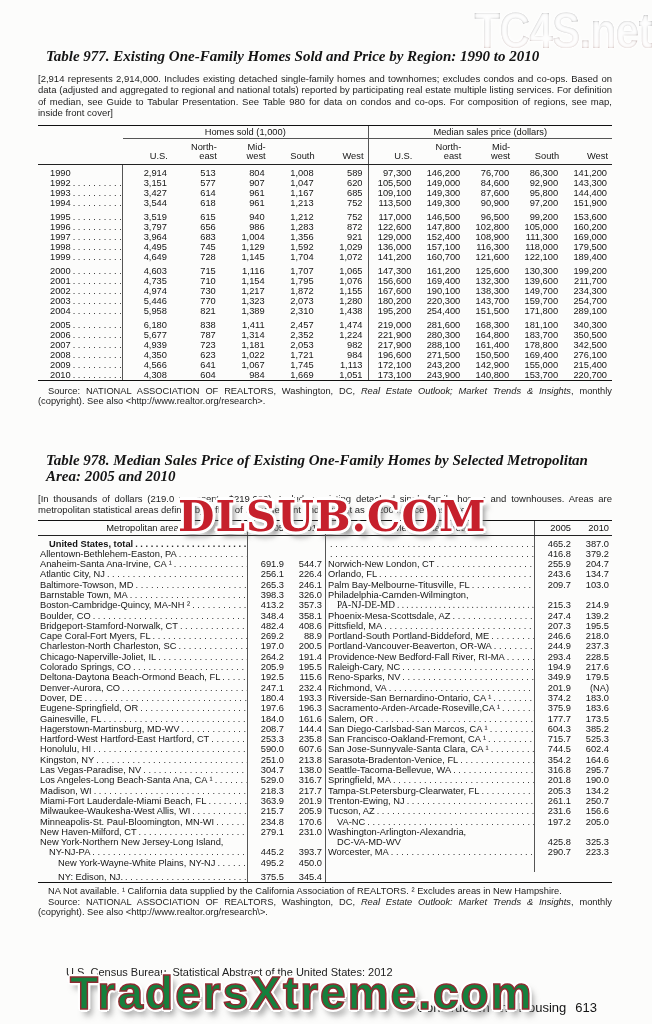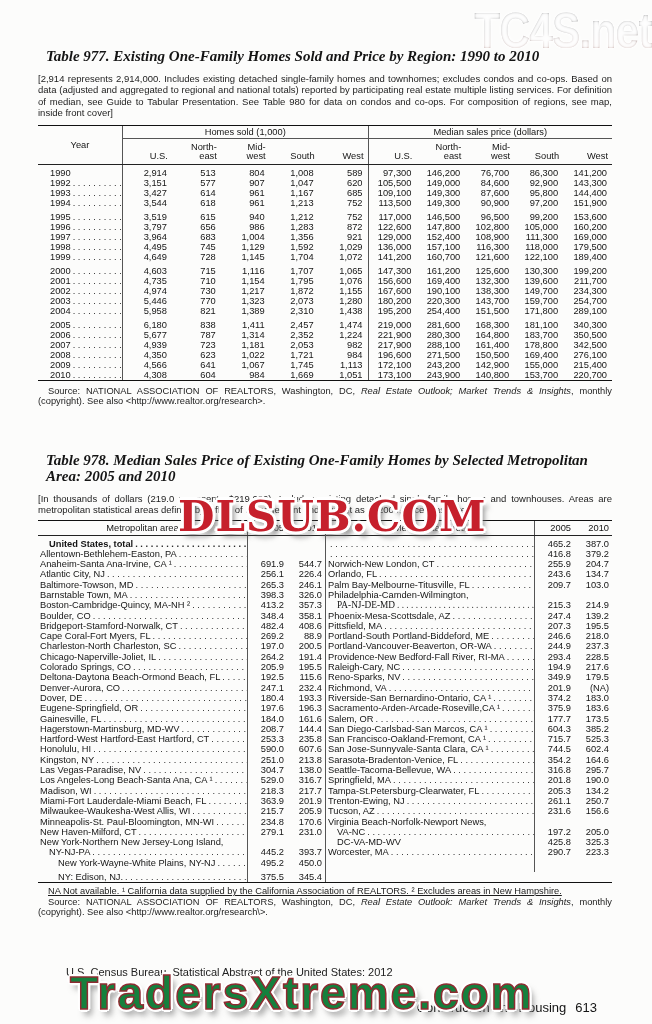--- a/index.html
+++ b/index.html
@@ -3,21 +3,21 @@
 <meta charset="utf-8">
 <style>
   html,body{margin:0;padding:0;}
   body{width:652px;height:1024px;background:#fcfcfb;position:relative;overflow:hidden;
        font-family:"Liberation Sans","DejaVu Sans",sans-serif;color:#151515;}
   .content{position:relative;z-index:1;padding:40px 40px 0 38px;box-sizing:border-box;width:652px;}
   
   .ttl{font-family:"Liberation Serif","DejaVu Serif",serif;font-weight:700;font-size:15px;line-height:16.5px;margin:8px;font-style:italic;}
   .note{font-size:9.5px;line-height:11.5px;text-align:justify;margin:3px 0 0 0;color:#1c1c1c;}
   .src{font-size:9.3px;line-height:10.5px;text-align:justify;text-indent:10px;margin:5px 0 0 0;color:#1c1c1c;}
-  .fnote{font-size:9.3px;line-height:10.5px;text-indent:10px;margin:3px 0 0 0;color:#1c1c1c;text-decoration:underline;}
+  .fnote{font-size:9.3px;line-height:10.5px;text-indent:10px;margin:3px 0 0 0;color:#1c1c1c;}
   
   .t977{margin-top:6px;}
   .t977-head{display:grid;grid-template-columns:85px repeat(10,1fr);grid-template-rows:13px 25px;
              border-top:1.5px solid #111;border-bottom:1px solid #222;font-size:9.3px;}
   .yearcell{grid-row:1/3;grid-column:1;border-right:1px solid #555;display:flex;align-items:center;justify-content:center;}
   .grp{display:flex;align-items:center;justify-content:center;border-bottom:1px solid #555;}
   .g1{grid-column:2/7;grid-row:1;}
   .g2{grid-column:7/12;grid-row:1;border-left:1px solid #555;}
   .sh{display:flex;align-items:flex-end;justify-content:flex-end;text-align:right;
       padding:0 4px 2px 0;white-space:pre-line;line-height:9.5px;overflow:hidden;}
@@ -81,21 +81,20 @@
 <body>
 
 <div class="wm wm-top">TC4S.net</div>
 
 <div class="content">
   <h1 class="ttl">Table 977. Existing One-Family Homes Sold and Price by Region: 1990 to 2010</h1>
   <p class="note">[2,914 represents 2,914,000. Includes existing detached single-family homes and townhomes; excludes condos and co-ops. Based on data (adjusted and aggregated to regional and national totals) reported by participating real estate multiple listing services. For definition of median, see Guide to Tabular Presentation. See Table 980 for data on condos and co-ops. For composition of regions, see map, inside front cover]</p>
 
   <div class="t977">
     <div class="t977-head" id="t977-head">
-      <div class="yearcell">Year</div>
       <div class="grp g1">Homes sold (1,000)</div>
       <div class="grp g2">Median sales price (dollars)</div>
     <div class="sh" style="grid-area: 2 / 2;">U.S.</div>
         <div class="sh" style="grid-area: 2 / 3;">North-
 east</div>
         <div class="sh" style="grid-area: 2 / 4;">Mid-
 west</div>
         <div class="sh" style="grid-area: 2 / 5;">South</div>
         <div class="sh" style="grid-area: 2 / 6;">West</div>
         <div class="sh cdiv" style="grid-area: 2 / 7;">U.S.</div>
@@ -923,33 +922,33 @@
           </div>
           <div class="r978">
             <div class="name">
               <span class="nm">Tucson, AZ</span>
               <span class="ldr">. . . . . . . . . . . . . . . . . . . . . . . . . . . . . . . . . . . . . . . . . . . . . . . . . . . . . . . . . . . .</span>
             </div>
             <div class="num n5">231.6</div>
             <div class="num">156.6</div>
           </div>
           <div class="r978">
-            <div class="name">
-              <span class="nm">Virginia Beach-Norfolk-Newport News,</span>
+            <div class="name" style="padding-left: 11px;">
+              <span class="nm">VA-NC</span>
+              <span class="ldr">. . . . . . . . . . . . . . . . . . . . . . . . . . . . . . . . . . . . . . . . . . . . . . . . . . . . . . . . . . . .</span>
+            </div>
+            <div class="num n5">197.2</div>
+            <div class="num">205.0</div>
+          </div>
+          <div class="r978">
+            <div class="name">
+              <span class="nm">Washington-Arlington-Alexandria,</span>
             </div>
             <div class="num n5"></div>
             <div class="num"></div>
-          </div>
-          <div class="r978">
-            <div class="name" style="padding-left: 11px;">
-              <span class="nm">VA-NC</span>
-              <span class="ldr">. . . . . . . . . . . . . . . . . . . . . . . . . . . . . . . . . . . . . . . . . . . . . . . . . . . . . . . . . . . .</span>
-            </div>
-            <div class="num n5">197.2</div>
-            <div class="num">205.0</div>
           </div>
           <div class="r978">
             <div class="name" style="padding-left: 11px; flex-direction: column;">
               <span class="nm">DC-VA-MD-WV</span>
               <span class="ldr">. . . . . . . . . . . . . . . . . . . . . . . . . . . . . . . . . . . . . . . . . . . . . . . . . . . . . . . . . . . .</span>
             </div>
             <div class="num n5">425.8</div>
             <div class="num">325.3</div>
           </div>
           <div class="r978">

